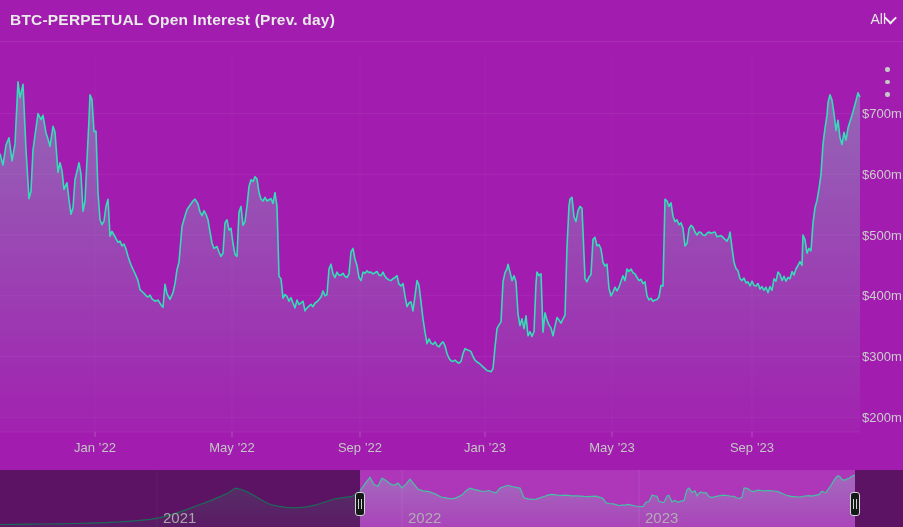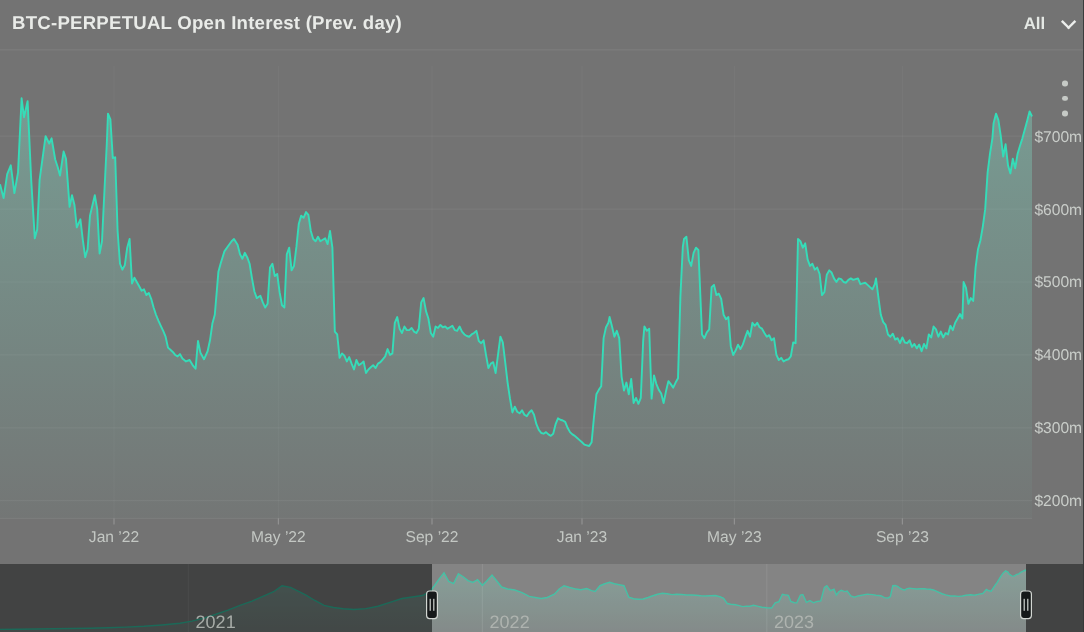--- a/index.html
+++ b/index.html
@@ -1,22 +1,22 @@
 <!DOCTYPE html>
 <html><head>
 <meta charset="utf-8">
 <style>
   html,body{margin:0;padding:0;background:#0d0f10;}
-  .stage{position:relative;width:903px;height:527px;background:#737373;overflow:hidden;
+  .stage{position:relative;width:903px;height:527px;background:#a21caf;overflow:hidden;
          font-family:"Liberation Sans",sans-serif;}
   .header{position:absolute;left:0;top:0;width:903px;height:42px;
           border-bottom:1px solid rgba(255,255,255,0.07);box-sizing:border-box;}
   .title{position:absolute;left:10px;top:11px;font-size:15.5px;font-weight:bold;color:#e9ebe8;letter-spacing:.2px;}
   .range{position:absolute;right:8px;top:11px;font-size:14px;color:#e4e8e4;cursor:pointer;
-         display:flex;align-items:center;gap:15px;font-weight:bold;}
+         display:flex;align-items:center;gap:0;}
   .chev{width:7px;height:7px;border-right:2px solid #eceeec;border-bottom:2px solid #eceeec;
         transform:rotate(45deg) translate(-1px,-1px);display:inline-block;}
   .kebab{position:absolute;left:885px;top:67px;display:flex;flex-direction:column;gap:8px;cursor:pointer;}
   .kebab i{width:4.5px;height:4.5px;border-radius:50%;background:#c6cac6;display:block;}
   svg{position:absolute;left:0;top:0;}
   .handle{position:absolute;width:10px;height:24px;top:492px;background:#16191a;
           border:1.5px solid #d2d6d2;border-radius:3px;box-sizing:border-box;z-index:5;cursor:ew-resize;
           display:flex;align-items:center;justify-content:center;gap:2px;}
   .handle b{width:1px;height:10px;background:#d2d6d2;display:block;}
 </style>

